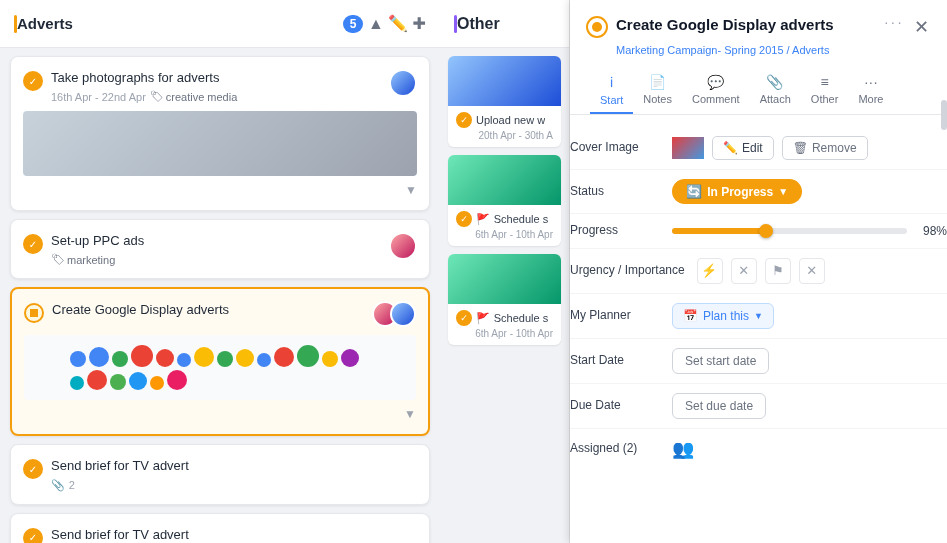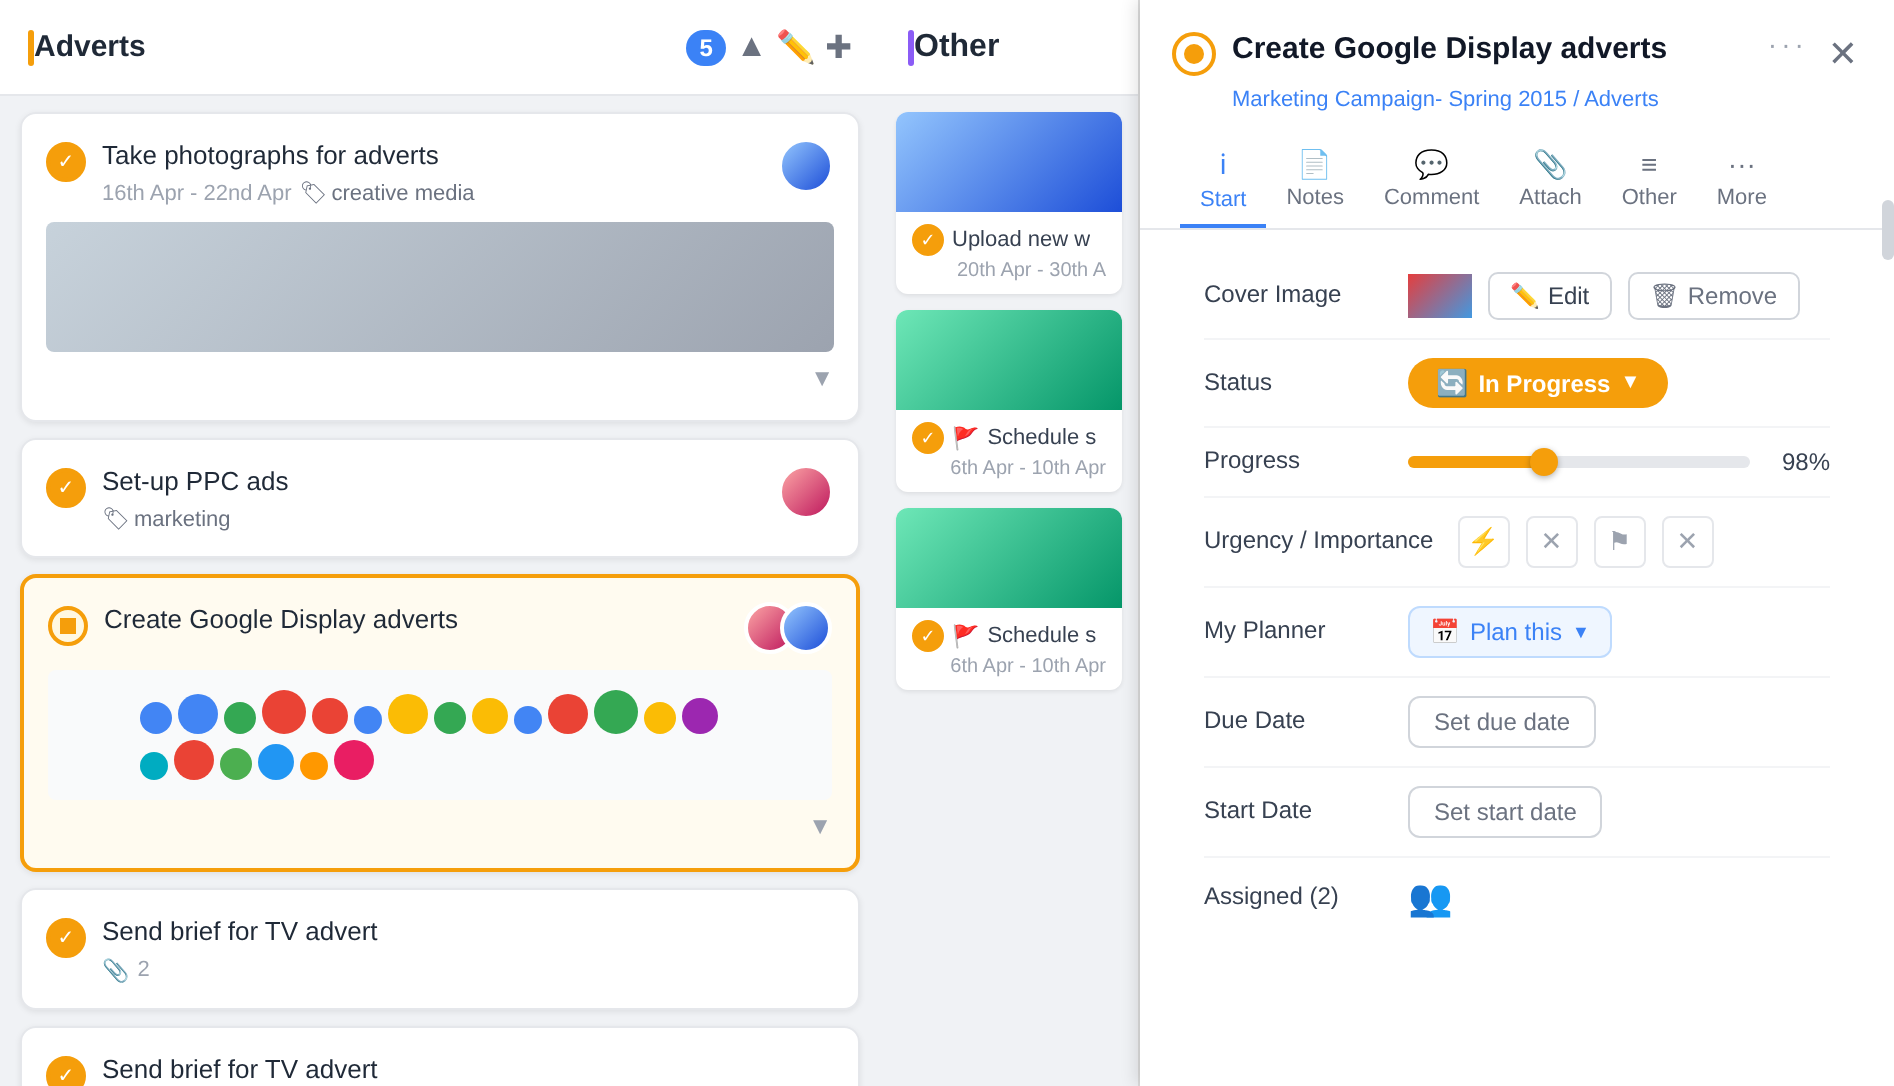--- a/index.html
+++ b/index.html
@@ -328,21 +328,21 @@
     }
 
     .tab-icon {
       font-size: 14px;
     }
 
     
     .detail-body {
       flex: 1;
       overflow-y: auto;
-      padding: 12px 32px;
+      padding: 12px 0;
     }
 
     .detail-row {
       display: flex;
       align-items: center;
       padding: 9px 0;
       border-bottom: 1px solid #f3f4f6;
       gap: 12px;
     }
 
@@ -841,30 +841,30 @@
         <div class="detail-value">
           <button class="plan-btn">
             <span>📅</span>
             <span>Plan this</span>
             <span style="font-size:9px;">▼</span>
           </button>
         </div>
       </div>
 
       <div class="detail-row">
+        <span class="detail-label">Start Date</span>
+        <div class="detail-value">
+          <button class="date-btn">Set start date</button>
+        </div>
+      </div>
+
+      <div class="detail-row">
         <span class="detail-label">Due Date</span>
         <div class="detail-value">
           <button class="date-btn">Set due date</button>
-        </div>
-      </div>
-
-      <div class="detail-row">
-        <span class="detail-label">Start Date</span>
-        <div class="detail-value">
-          <button class="date-btn">Set start date</button>
         </div>
       </div>
 
       <div class="detail-row">
         <span class="detail-label">Assigned (2)</span>
         <div class="detail-value">
           <span class="assigned-icon">👥</span>
         </div>
       </div>
     </div>

